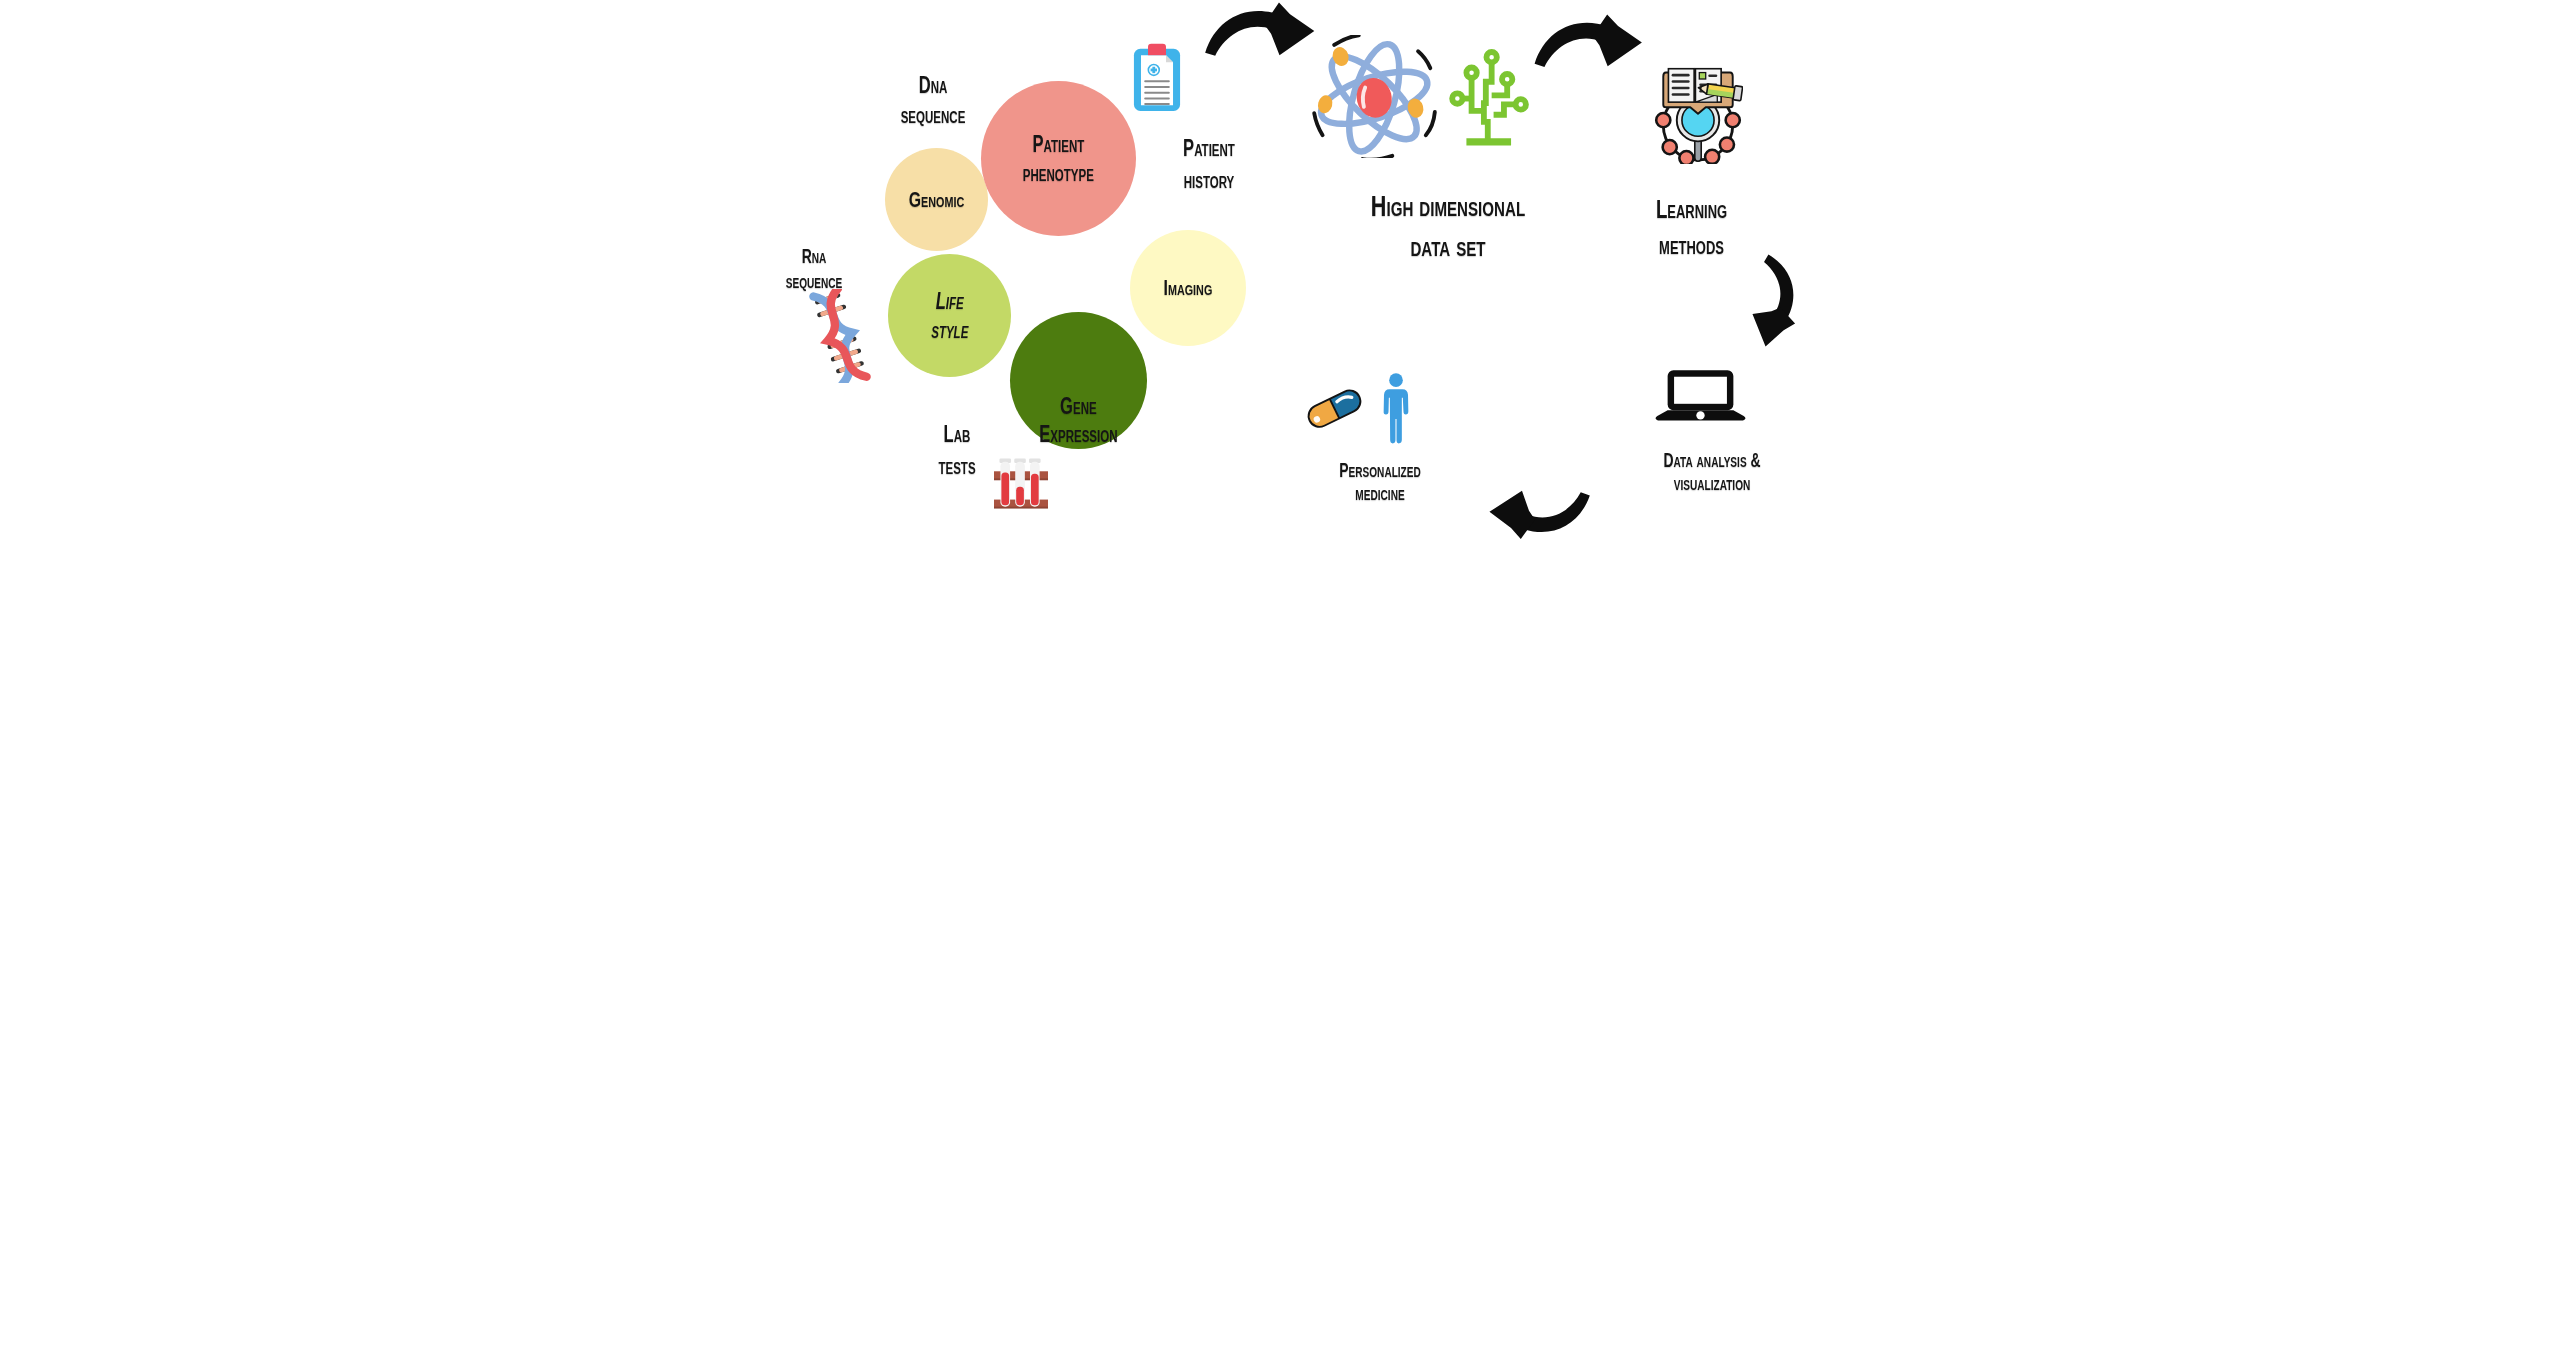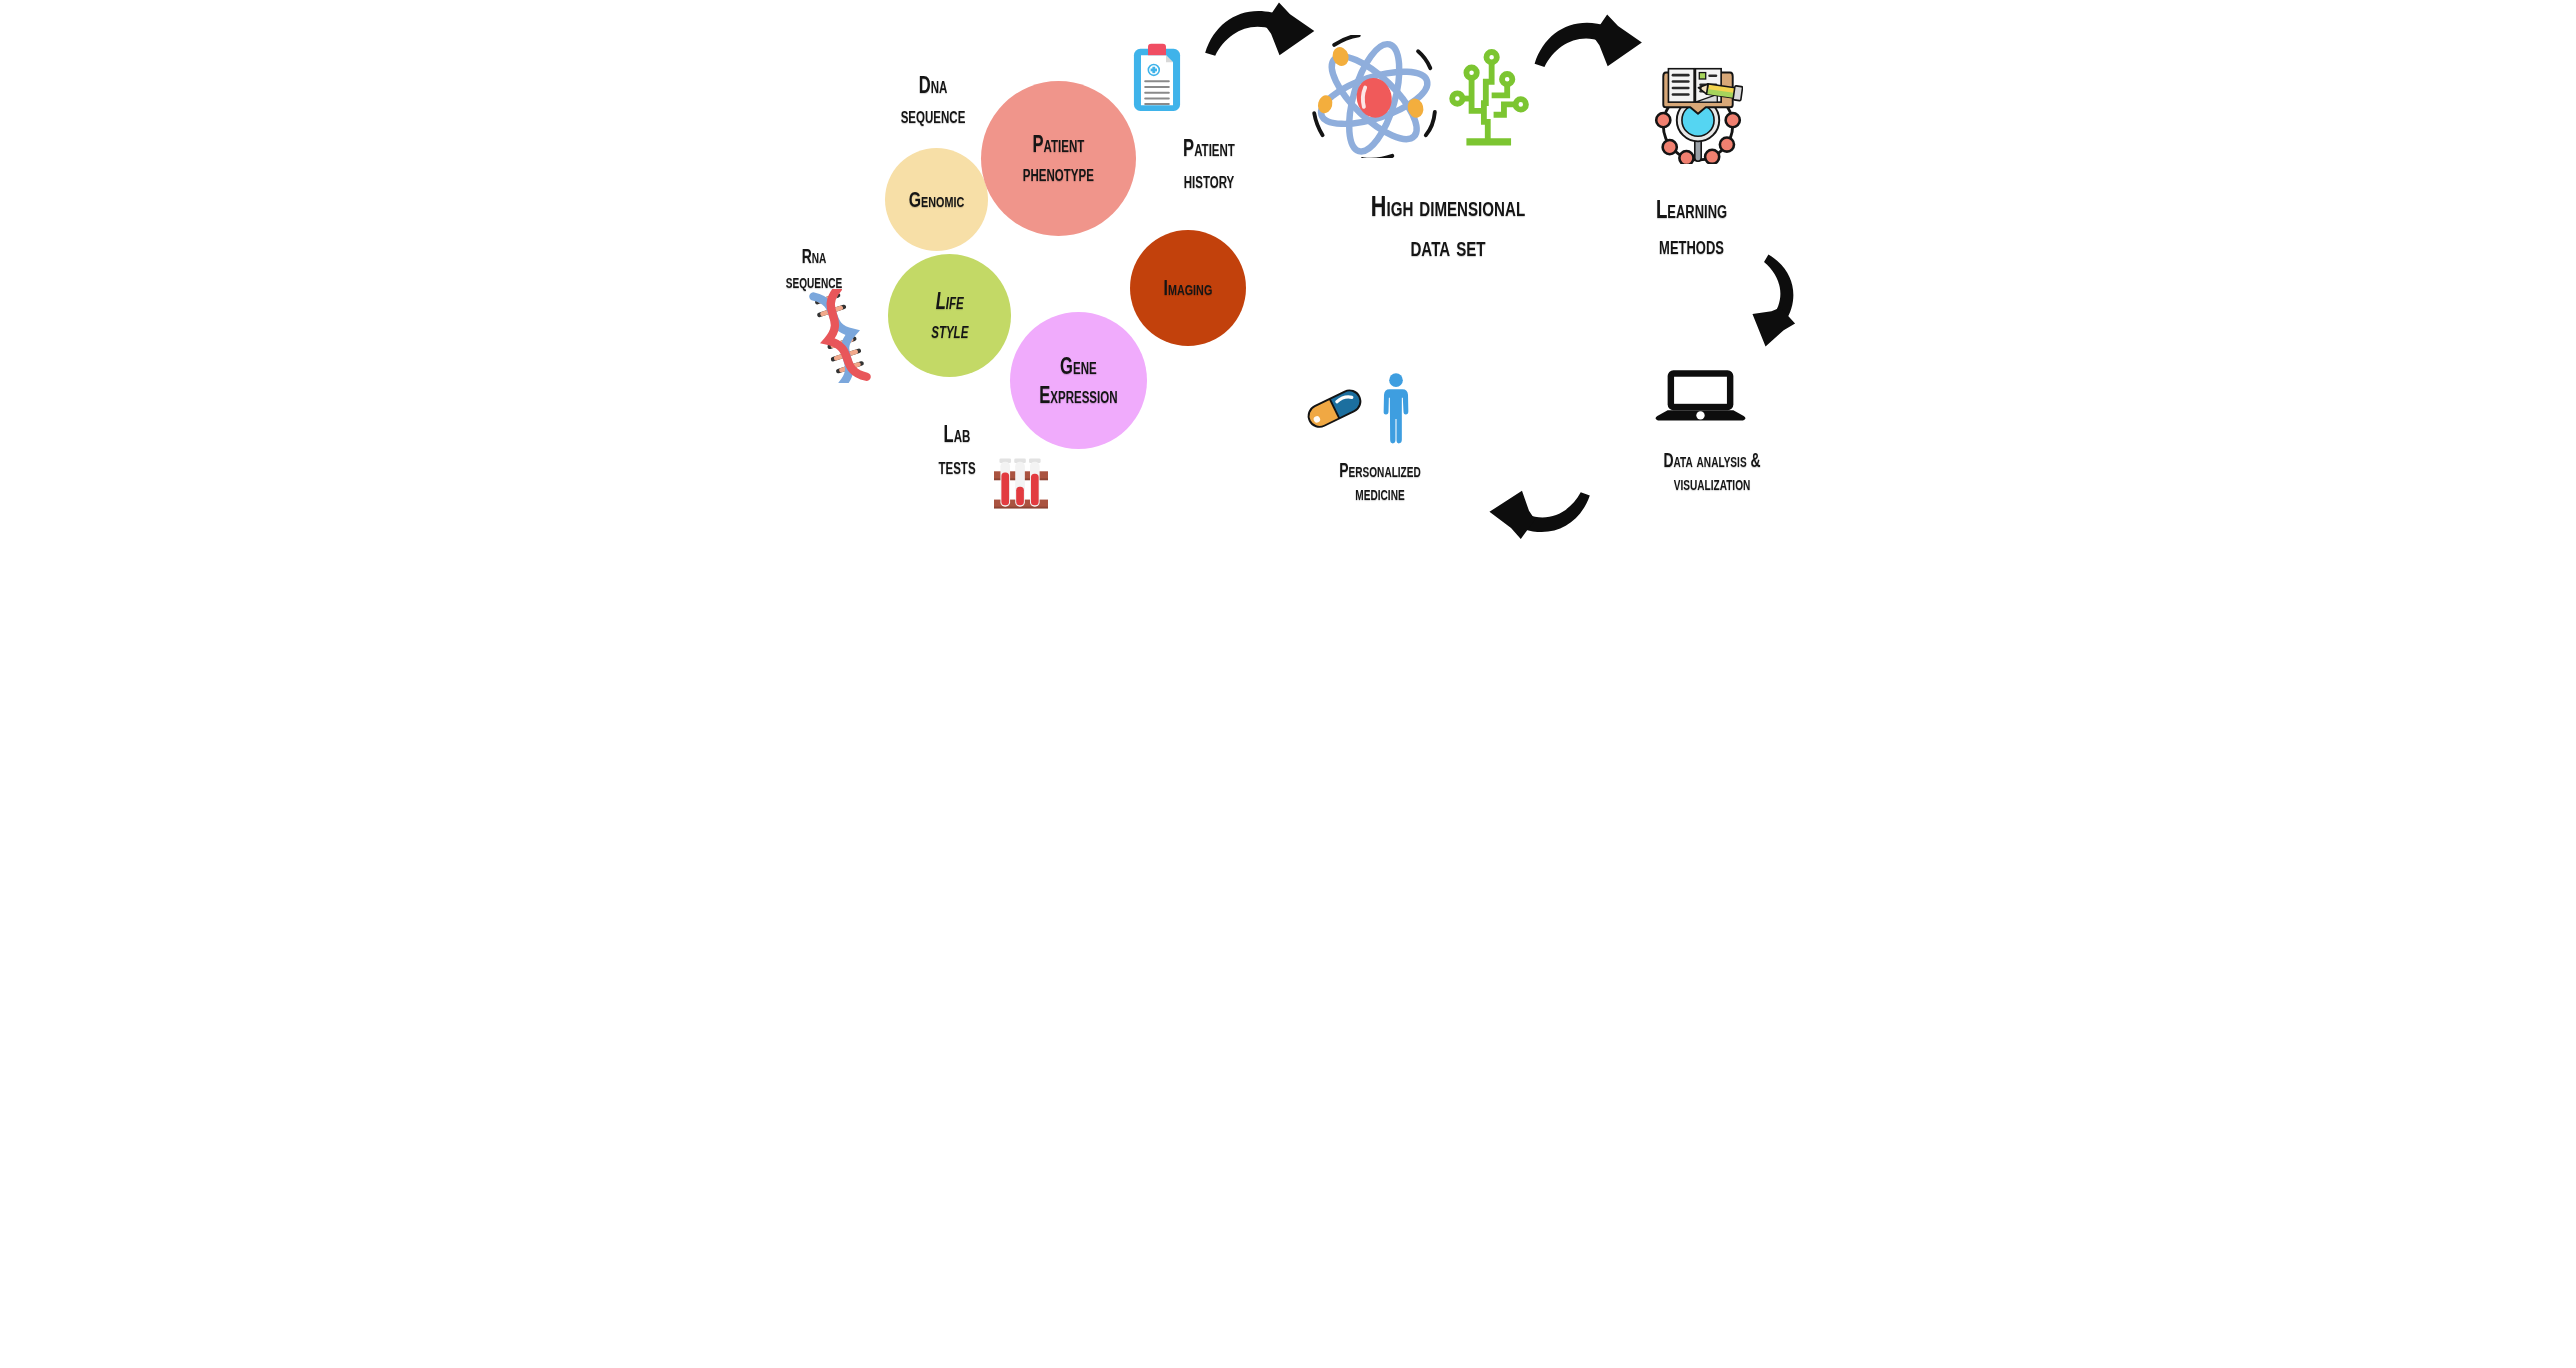--- a/index.html
+++ b/index.html
@@ -42,27 +42,27 @@
     </div>
   </div>
 
   <div class="bubble" style="left: 116px; top: 254px; width: 123px; height: 123px; background: rgb(195, 217, 102); font-style: italic;">
     <div class="blines" style="font-size:23px;">
       <div>Life</div>
       <div>style</div>
     </div>
   </div>
 
-  <div class="bubble" style="left: 358px; top: 230px; width: 116px; height: 116px; background: #c2410c;">
+  <div class="bubble" style="left: 358px; top: 230px; width: 116px; height: 116px; background: #fef9c3;">
     <div class="blines" style="font-size:22px;">
       <div>Imaging</div>
     </div>
   </div>
 
-  <div class="bubble" style="left: 238px; top: 312px; width: 137px; height: 137px; background: #f0abfc;">
+  <div class="bubble" style="left: 238px; top: 312px; width: 137px; height: 137px; background: #4d7c0f; align-items: flex-end;">
     <div class="blines" style="font-size:23px;">
       <div>Gene</div>
       <div>Expression</div>
     </div>
   </div>
 
   <div class="lbl" style="left:90px;top:71px;width:142px;font-size:23px;line-height:1.3;">
     <div>Dna</div>
     <div>sequence</div>
   </div>

